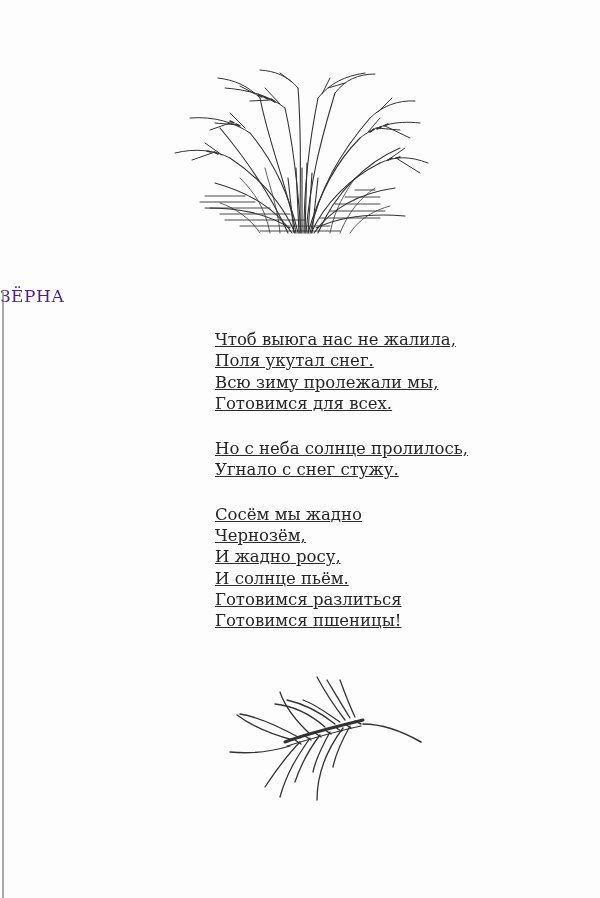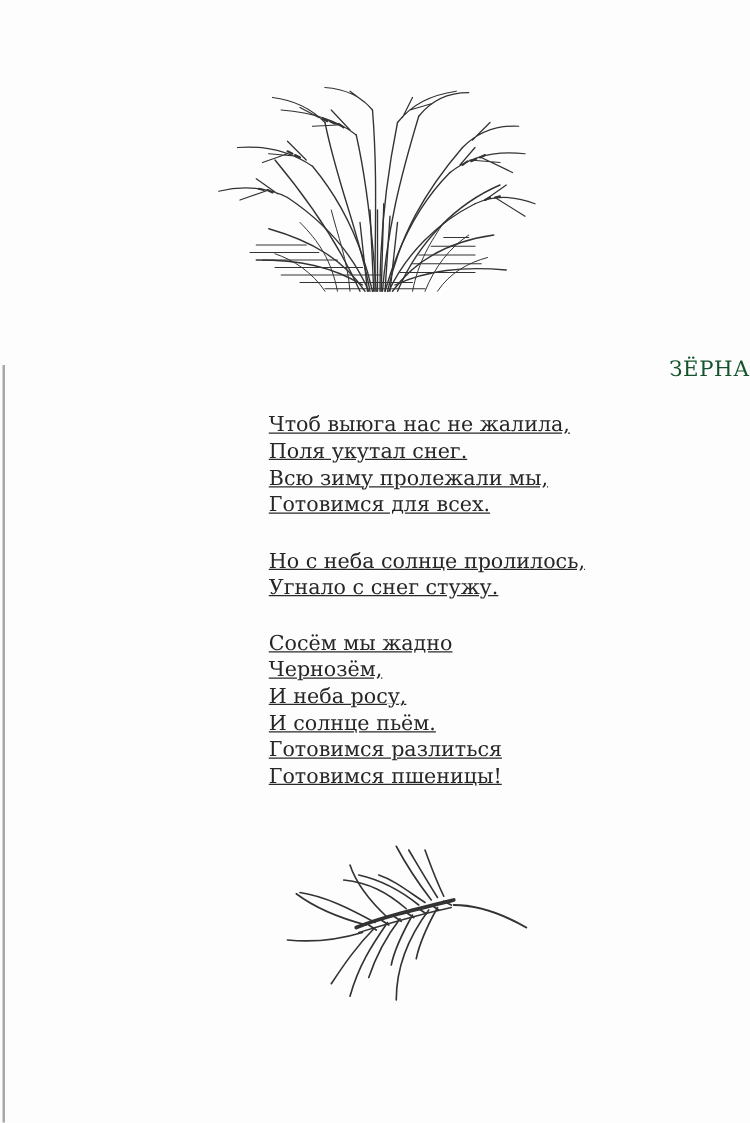--- a/index.html
+++ b/index.html
@@ -4,22 +4,22 @@
 <style>
   html, body { margin: 0; padding: 0; }
   body {
     width: 600px; height: 898px; background: #fdfdfd; position: relative; overflow: hidden;
     font-family: "DejaVu Serif", "Liberation Serif", serif; color: #2a2a2a;
   }
   .page-edge { position: absolute; left: 2px; top: 292px; width: 2px; height: 606px; background: #a8a8a8; }
   .illus-top { position: absolute; left: 170px; top: 68px; width: 262px; height: 180px; }
   .illus-bottom { position: absolute; left: 225px; top: 672px; width: 200px; height: 132px; }
   .title {
-    position: absolute; left: 0; width: 600px; top: 286px; text-align: right;
-    font-size: 17px; letter-spacing: 0.5px; color: #14532d;
+    position: absolute; left: 0; width: 600px; top: 286px; text-align: left;
+    font-size: 17px; letter-spacing: 0.5px; color: #4c1d95;
   }
   .poem { position: absolute; left: 215px; top: 329px; }
   .stanza { margin: 0 0 23.5px 0; text-decoration: underline; }
   .line { font-size: 16.5px; line-height: 21.3px; white-space: nowrap; color: #262626; }
 </style>
 </head>
 <body>
 
 <div class="page-edge"></div>
 
@@ -84,21 +84,21 @@
     <div class="line">Всю зиму пролежали мы,</div>
     <div class="line">Готовимся для всех.</div>
   </div>
   <div class="stanza">
     <div class="line">Но с неба солнце пролилось,</div>
     <div class="line">Угнало с снег стужу.</div>
   </div>
   <div class="stanza">
     <div class="line">Сосём мы жадно</div>
     <div class="line">Чернозём,</div>
-    <div class="line">И неба росу,</div>
+    <div class="line">И жадно росу,</div>
     <div class="line">И солнце пьём.</div>
     <div class="line">Готовимся разлиться</div>
     <div class="line">Готовимся пшеницы!</div>
   </div>
 </div>
 
 <svg class="illus-bottom" viewBox="0 0 200 132" fill="none" stroke="#333" stroke-width="1.3" stroke-linecap="round">
 
   <path d="M138 52 C155 52 175 58 196 70" stroke-width="1.6"></path>
 

